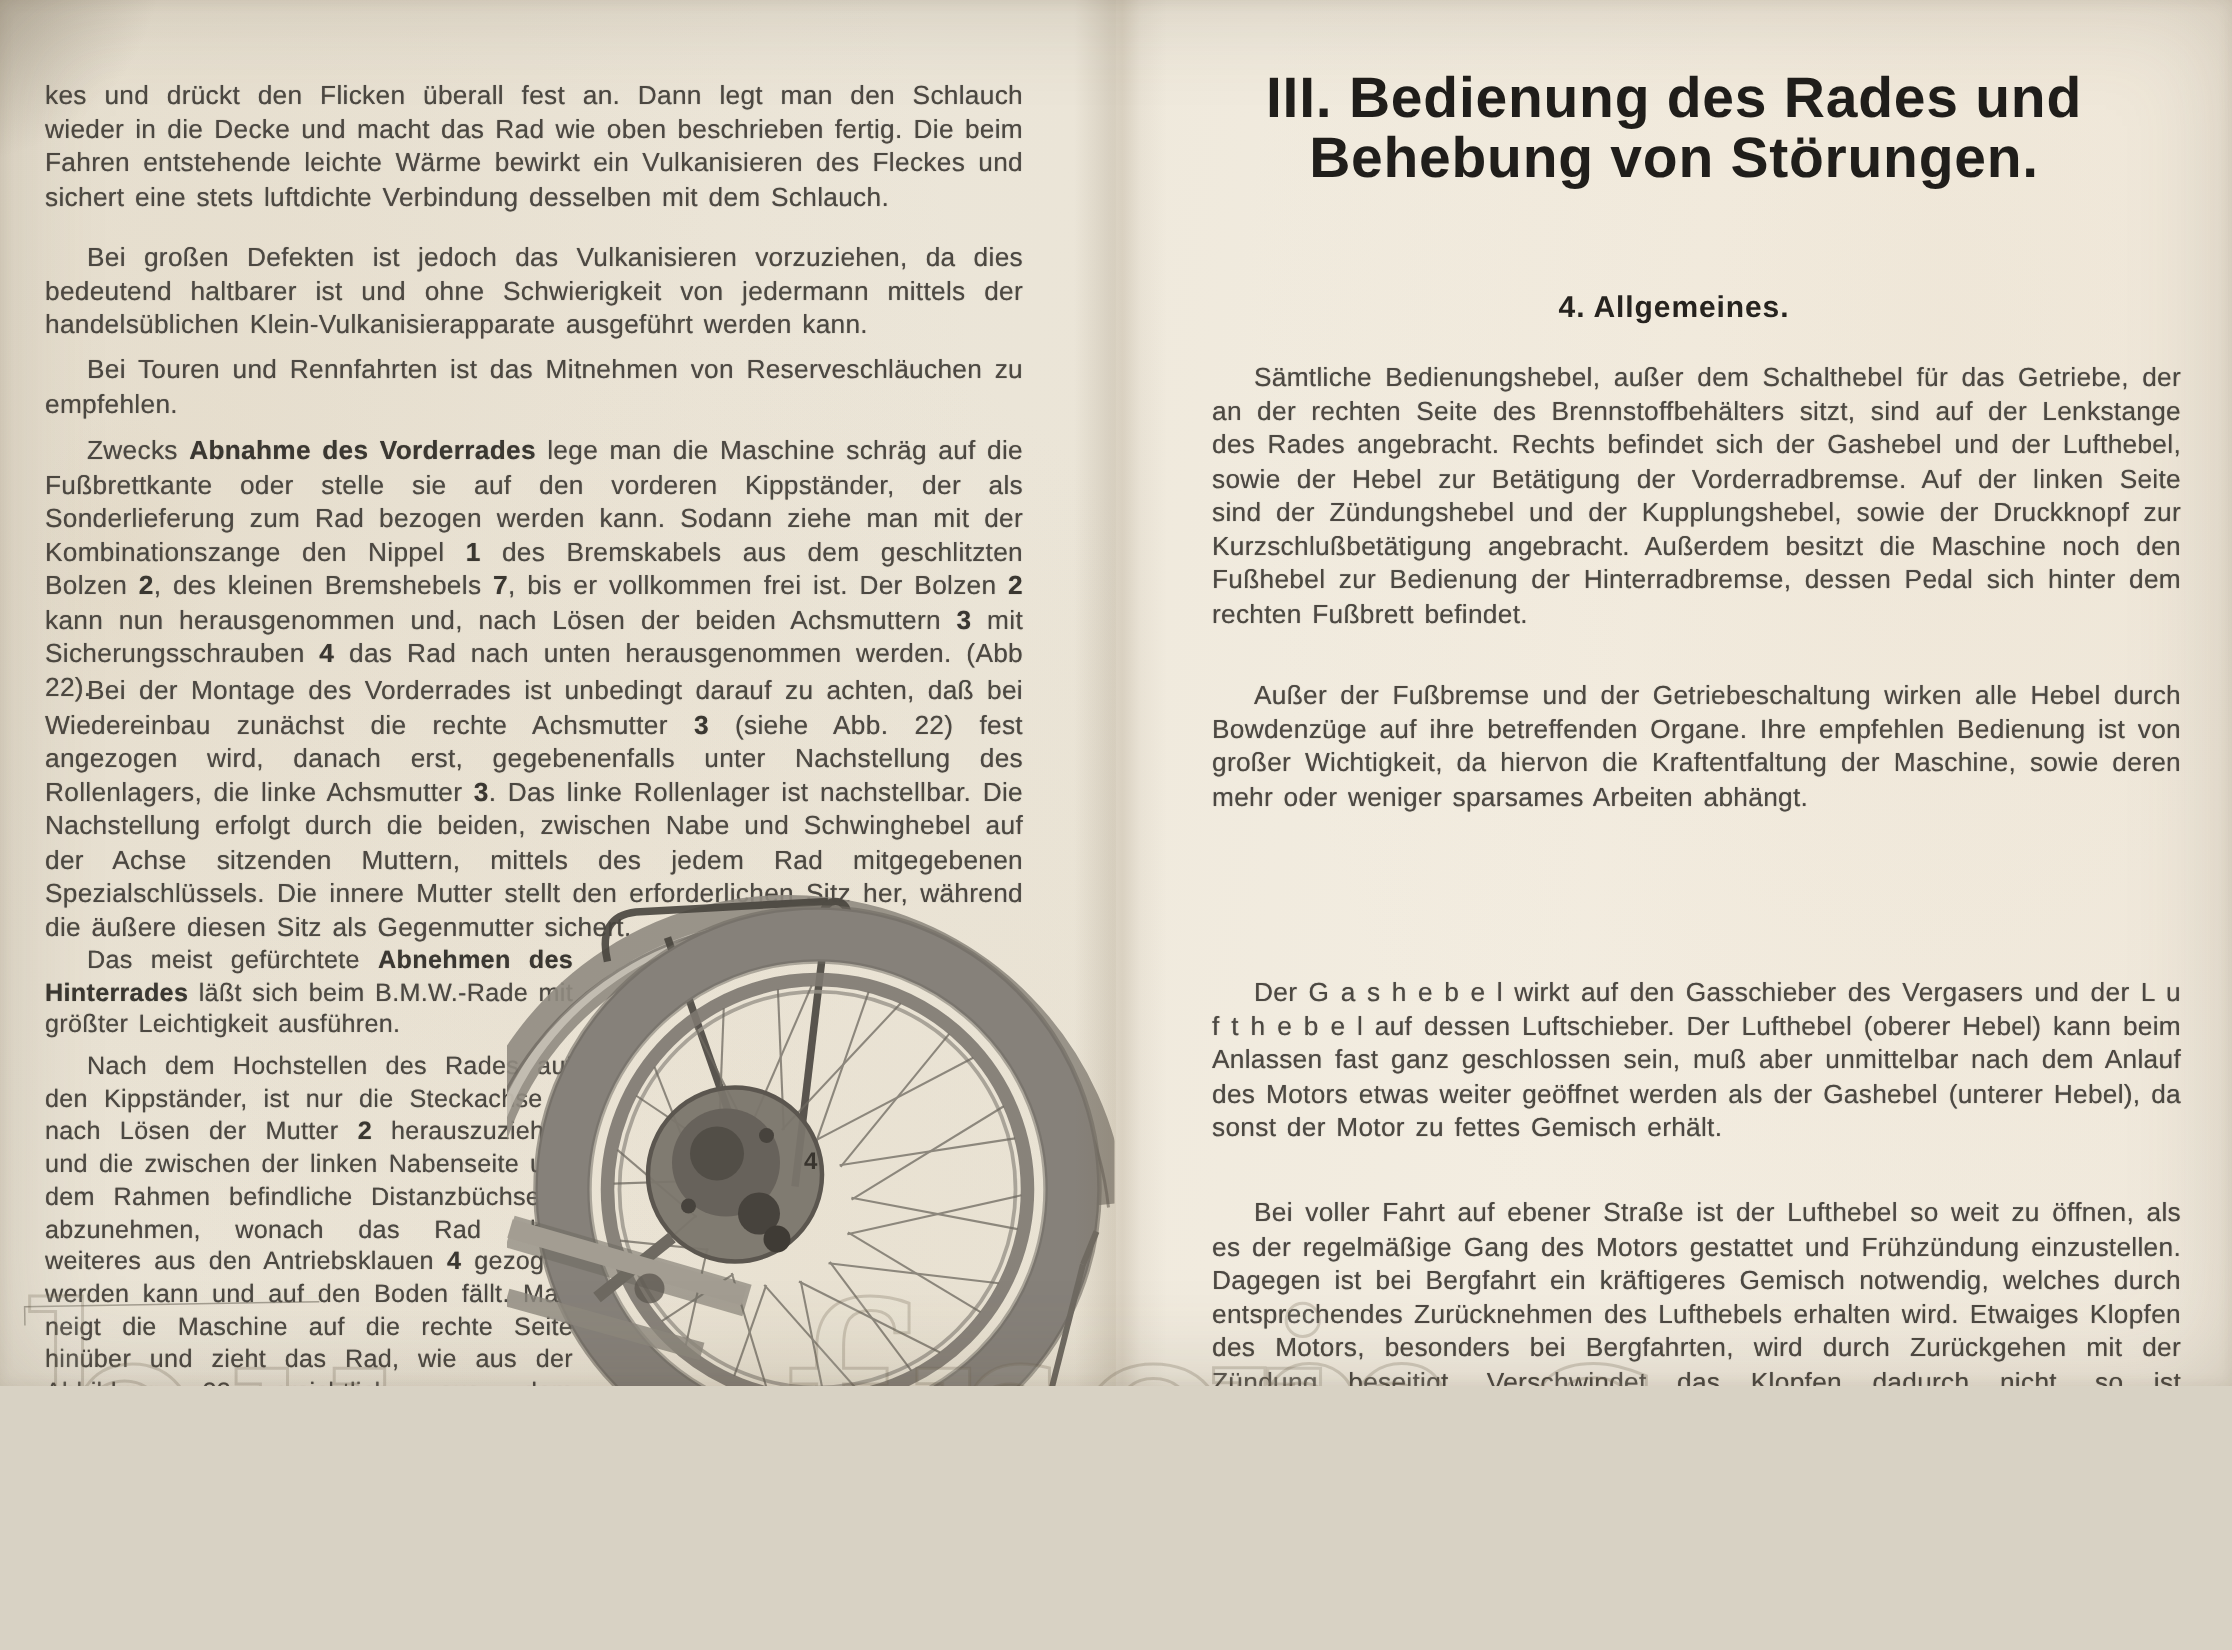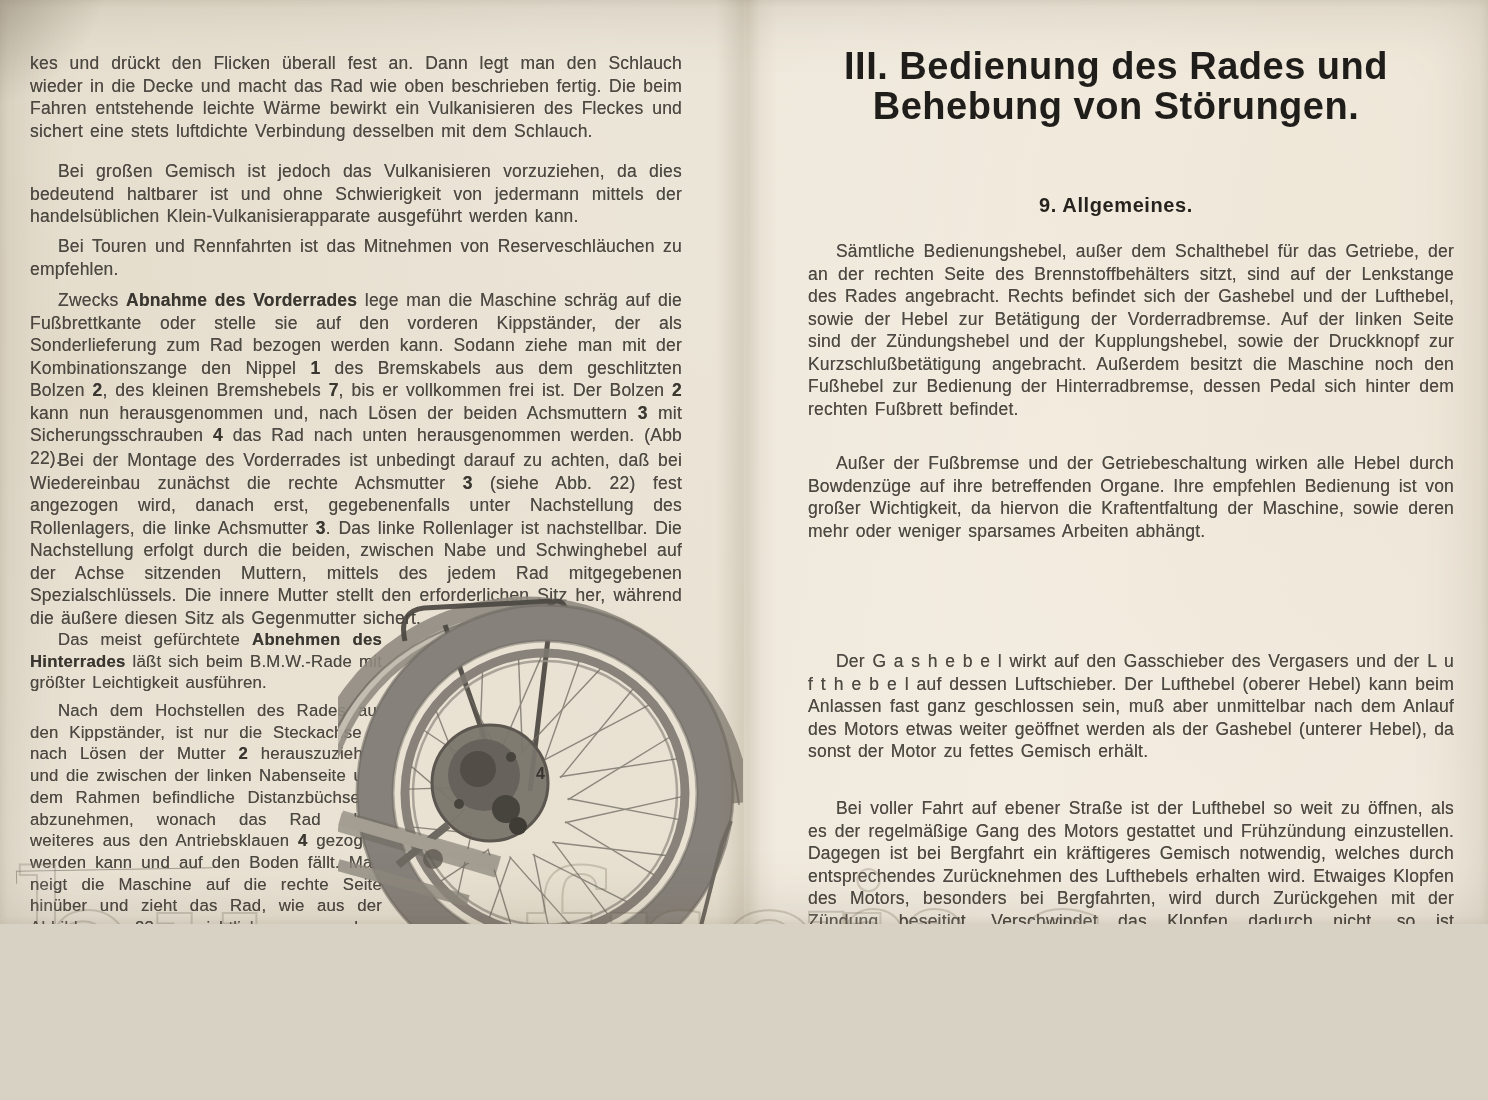--- a/index.html
+++ b/index.html
@@ -54,21 +54,21 @@
 </head>
 <body>
 
 <div class="scan">
 
   <div class="page page-left">
     <div class="corner-shade"></div>
     <div class="stain1"></div>
 
     <div class="para" style="top:52px"><span>kes und drückt den Flicken überall fest an. Dann legt man den Schlauch wieder in die Decke und macht das Rad wie oben beschrieben fertig. Die beim Fahren entstehende leichte Wärme bewirkt ein Vulkanisieren des Fleckes und sichert eine stets luftdichte Verbindung desselben mit dem Schlauch.</span></div>
-    <div class="para indent" style="top:160px"><span>Bei großen Gemisch ist jedoch das Vulkanisieren vorzuziehen, da dies bedeutend haltbarer ist und ohne Schwierigkeit von jedermann mittels der handelsüblichen Klein-Vulkanisierapparate ausgeführt werden kann.</span></div>
+    <div class="para indent" style="top:160px"><span>Bei großen Defekten ist jedoch das Vulkanisieren vorzuziehen, da dies bedeutend haltbarer ist und ohne Schwierigkeit von jedermann mittels der handelsüblichen Klein-Vulkanisierapparate ausgeführt werden kann.</span></div>
     <div class="para indent" style="top:235px"><span>Bei Touren und Rennfahrten ist das Mitnehmen von Reserveschläuchen zu empfehlen.</span></div>
     <div class="para indent" style="top:289px"><span>Zwecks </span><span class="b">Abnahme des Vorderrades</span><span> lege man die Maschine schräg auf die Fußbrettkante oder stelle sie auf den vorderen Kippständer, der als Sonderlieferung zum Rad bezogen werden kann. Sodann ziehe man mit der Kombinationszange den Nippel </span><span class="b">1</span><span> des Bremskabels aus dem geschlitzten Bolzen </span><span class="b">2</span><span>, des kleinen Bremshebels </span><span class="b">7</span><span>, bis er vollkommen frei ist. Der Bolzen </span><span class="b">2</span><span> kann nun herausgenommen und, nach Lösen der beiden Achsmuttern </span><span class="b">3</span><span> mit Sicherungsschrauben </span><span class="b">4</span><span> das Rad nach unten herausgenommen werden. (Abb 22).</span></div>
     <div class="para indent" style="top:449px"><span>Bei der Montage des Vorderrades ist unbedingt darauf zu achten, daß bei Wiedereinbau zunächst die rechte Achsmutter </span><span class="b">3</span><span> (siehe Abb. 22) fest angezogen wird, danach erst, gegebenenfalls unter Nachstellung des Rollenlagers, die linke Achsmutter </span><span class="b">3</span><span>. Das linke Rollenlager ist nachstellbar. Die Nachstellung erfolgt durch die beiden, zwischen Nabe und Schwinghebel auf der Achse sitzenden Muttern, mittels des jedem Rad mitgegebenen Spezialschlüssels. Die innere Mutter stellt den erforderlichen Sitz her, während die äußere diesen Sitz als Gegenmutter sichert.</span></div>
     <div class="para narrow indent" style="top:629px"><span>Das meist gefürchtete </span><span class="b">Abnehmen des Hinterrades</span><span> läßt sich beim B.M.W.-Rade mit größter Leichtigkeit ausführen.</span></div>
     <div class="para narrow indent" style="top:700px"><span>Nach dem Hochstellen des Rades auf den Kippständer, ist nur die Steckachse </span><span class="b">1</span><span> nach Lösen der Mutter </span><span class="b">2</span><span> herauszuziehen und die zwischen der linken Nabenseite und dem Rahmen befindliche Distanzbüchse </span><span class="b">3</span><span> abzunehmen, wonach das Rad ohne weiteres aus den Antriebsklauen </span><span class="b">4</span><span> gezogen werden kann und auf den Boden fällt. Man neigt die Maschine auf die rechte Seite hinüber und zieht das Rad, wie aus der Abbildung 23 ersichtlich, aus dem Schutzblech und Rahmen heraus. Eine Arbeit von knapp einer Minute.</span></div>
 
     <svg class="photo" viewBox="0 0 405 527" xmlns="http://www.w3.org/2000/svg">
       <ellipse cx="207" cy="405" rx="155" ry="16" fill="#8a8579" opacity="0.10"></ellipse>
 
       <path d="M -14 185 A 212 212 0 0 1 399 230" fill="none" stroke="#908b81" stroke-width="28" opacity="0.9"></path>
@@ -163,21 +163,21 @@
     <div class="pencil pencil-bracket"></div>
     <div class="pencil pencil-underline"></div>
 
     <div class="pagenum pagenum-left">32</div>
   </div>
 
   <div class="page page-right rp">
 
     <div class="chapter-heading">III. Bedienung des Rades und Behebung von Störungen.</div>
 
-    <div class="section-heading" style="top:194px">9. Allgemeines.</div>
+    <div class="section-heading" style="top:194px">4. Allgemeines.</div>
     <div class="para indent" style="top:240px"><span>Sämtliche Bedienungshebel, außer dem Schalthebel für das Getriebe, der an der rechten Seite des Brennstoffbehälters sitzt, sind auf der Lenkstange des Rades angebracht. Rechts befindet sich der Gashebel und der Lufthebel, sowie der Hebel zur Betätigung der Vorderradbremse. Auf der linken Seite sind der Zündungshebel und der Kupplungshebel, sowie der Druckknopf zur Kurzschlußbetätigung angebracht. Außerdem besitzt die Maschine noch den Fußhebel zur Bedienung der Hinterradbremse, dessen Pedal sich hinter dem rechten Fußbrett befindet.</span></div>
     <div class="para indent" style="top:452px"><span>Außer der Fußbremse und der Getriebeschaltung wirken alle Hebel durch Bowdenzüge auf ihre betreffenden Organe. Ihre empfehlen Bedienung ist von großer Wichtigkeit, da hiervon die Kraftentfaltung der Maschine, sowie deren mehr oder weniger sparsames Arbeiten abhängt.</span></div>
 
     <div class="para indent" style="top:650px"><span>Der </span><span>G a s h e b e l</span><span> wirkt auf den Gasschieber des Vergasers und der </span><span>L u f t h e b e l</span><span> auf dessen Luftschieber. Der Lufthebel (oberer Hebel) kann beim Anlassen fast ganz geschlossen sein, muß aber unmittelbar nach dem Anlauf des Motors etwas weiter geöffnet werden als der Gashebel (unterer Hebel), da sonst der Motor zu fettes Gemisch erhält.</span></div>
     <div class="para indent" style="top:797px"><span>Bei voller Fahrt auf ebener Straße ist der Lufthebel so weit zu öffnen, als es der regelmäßige Gang des Motors gestattet und Frühzündung einzustellen. Dagegen ist bei Bergfahrt ein kräftigeres Gemisch notwendig, welches durch entsprechendes Zurücknehmen des Lufthebels erhalten wird. Etwaiges Klopfen des Motors, besonders bei Bergfahrten, wird durch Zurückgehen mit der Zündung beseitigt. Verschwindet das Klopfen dadurch nicht, so ist möglicherweise der Brennstoff für luftgekühlte Motoren ungeeignet und es ist dann etwa bis zur Hälfte Benzol beizumischen. Schließlich kann auch der Motor verrußt sein und dadurch Glühzündungen und Heißwerden der Zylinder verursachen. In diesem Falle müssen die Zylinderköpfe abgenommen und der Ruß entfernt werden. (Dies sollte etwa alle 5000 km geschehen).</span></div>
 
     <div class="pagenum pagenum-right">33</div>
   </div>
 
   <div class="gutter"></div>

